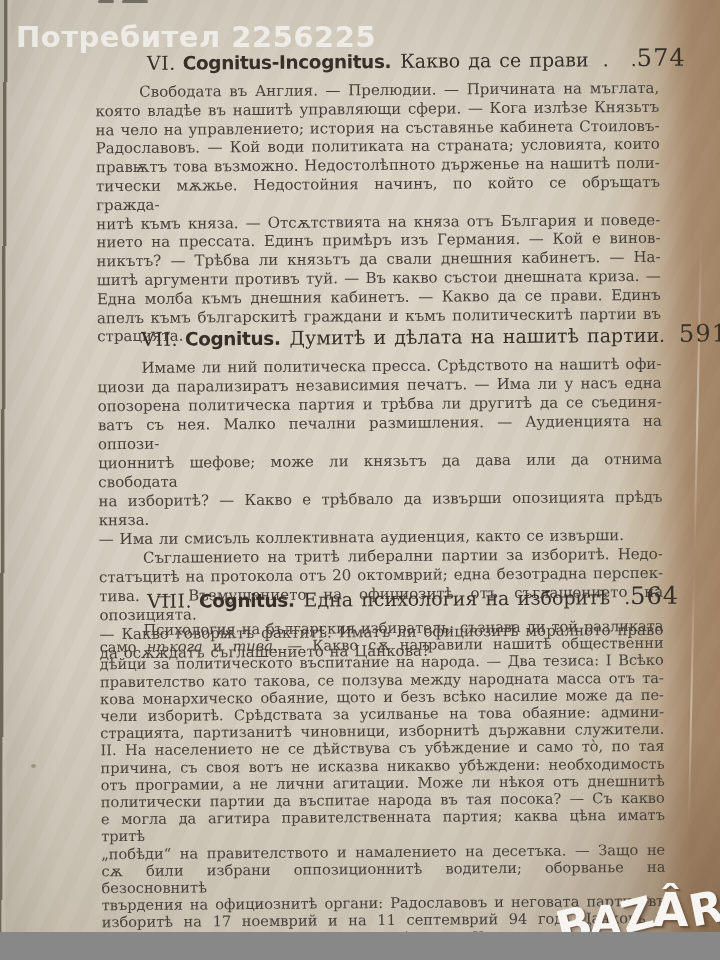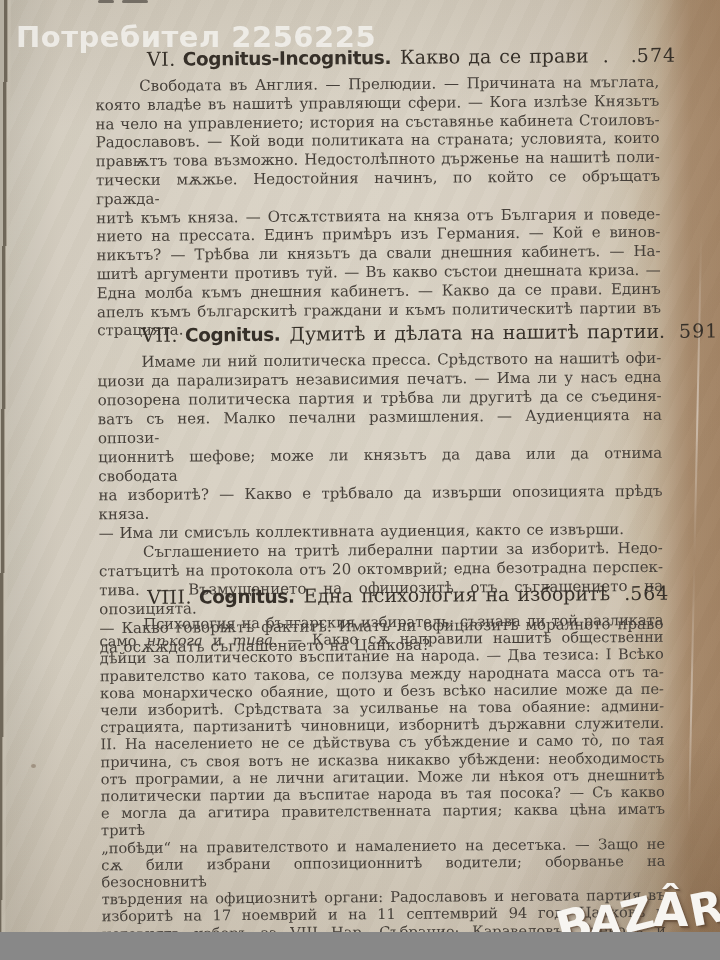--- a/index.html
+++ b/index.html
@@ -37,21 +37,21 @@
   #sec0{top:46px;} #sec1{top:322px;} #sec2{top:584px;}
 
   .heading{display:flex;align-items:baseline;white-space:nowrap;font-size:19px;color:#363029;margin-bottom:7px;}
   #sec0 .heading{padding-left:52px;}
   #sec1 .heading{padding-left:44px;}
   #sec2 .heading{padding-left:48px;}
   .heading .numeral{letter-spacing:.5px;}
   .heading .title{font-family:"DejaVu Sans",sans-serif;font-weight:700;letter-spacing:-0.4px;margin-left:7px;font-size:18.5px;}
   .heading .subtitle{margin-left:9px;word-spacing:2px;}
   .heading .dots{margin-left:14px;word-spacing:16px;}
-  .heading .pagenum{margin-left:auto;font-size:19px;letter-spacing:1px;}
+  .heading .pagenum{margin-left:auto;font-size:24px;letter-spacing:1px;}
 
   .line{font-size:15px;line-height:18.8px;text-align:justify;text-align-last:justify;word-spacing:1px;}
   .line.first{text-indent:44px;}
   .line.plast{text-align-last:left;}
   #sec1 .line{line-height:19px;}
   #sec2 .line{font-size:14.6px;line-height:17.2px;}
   .line i{}
 
   
   .watermark{position:absolute;left:16px;top:20px;

